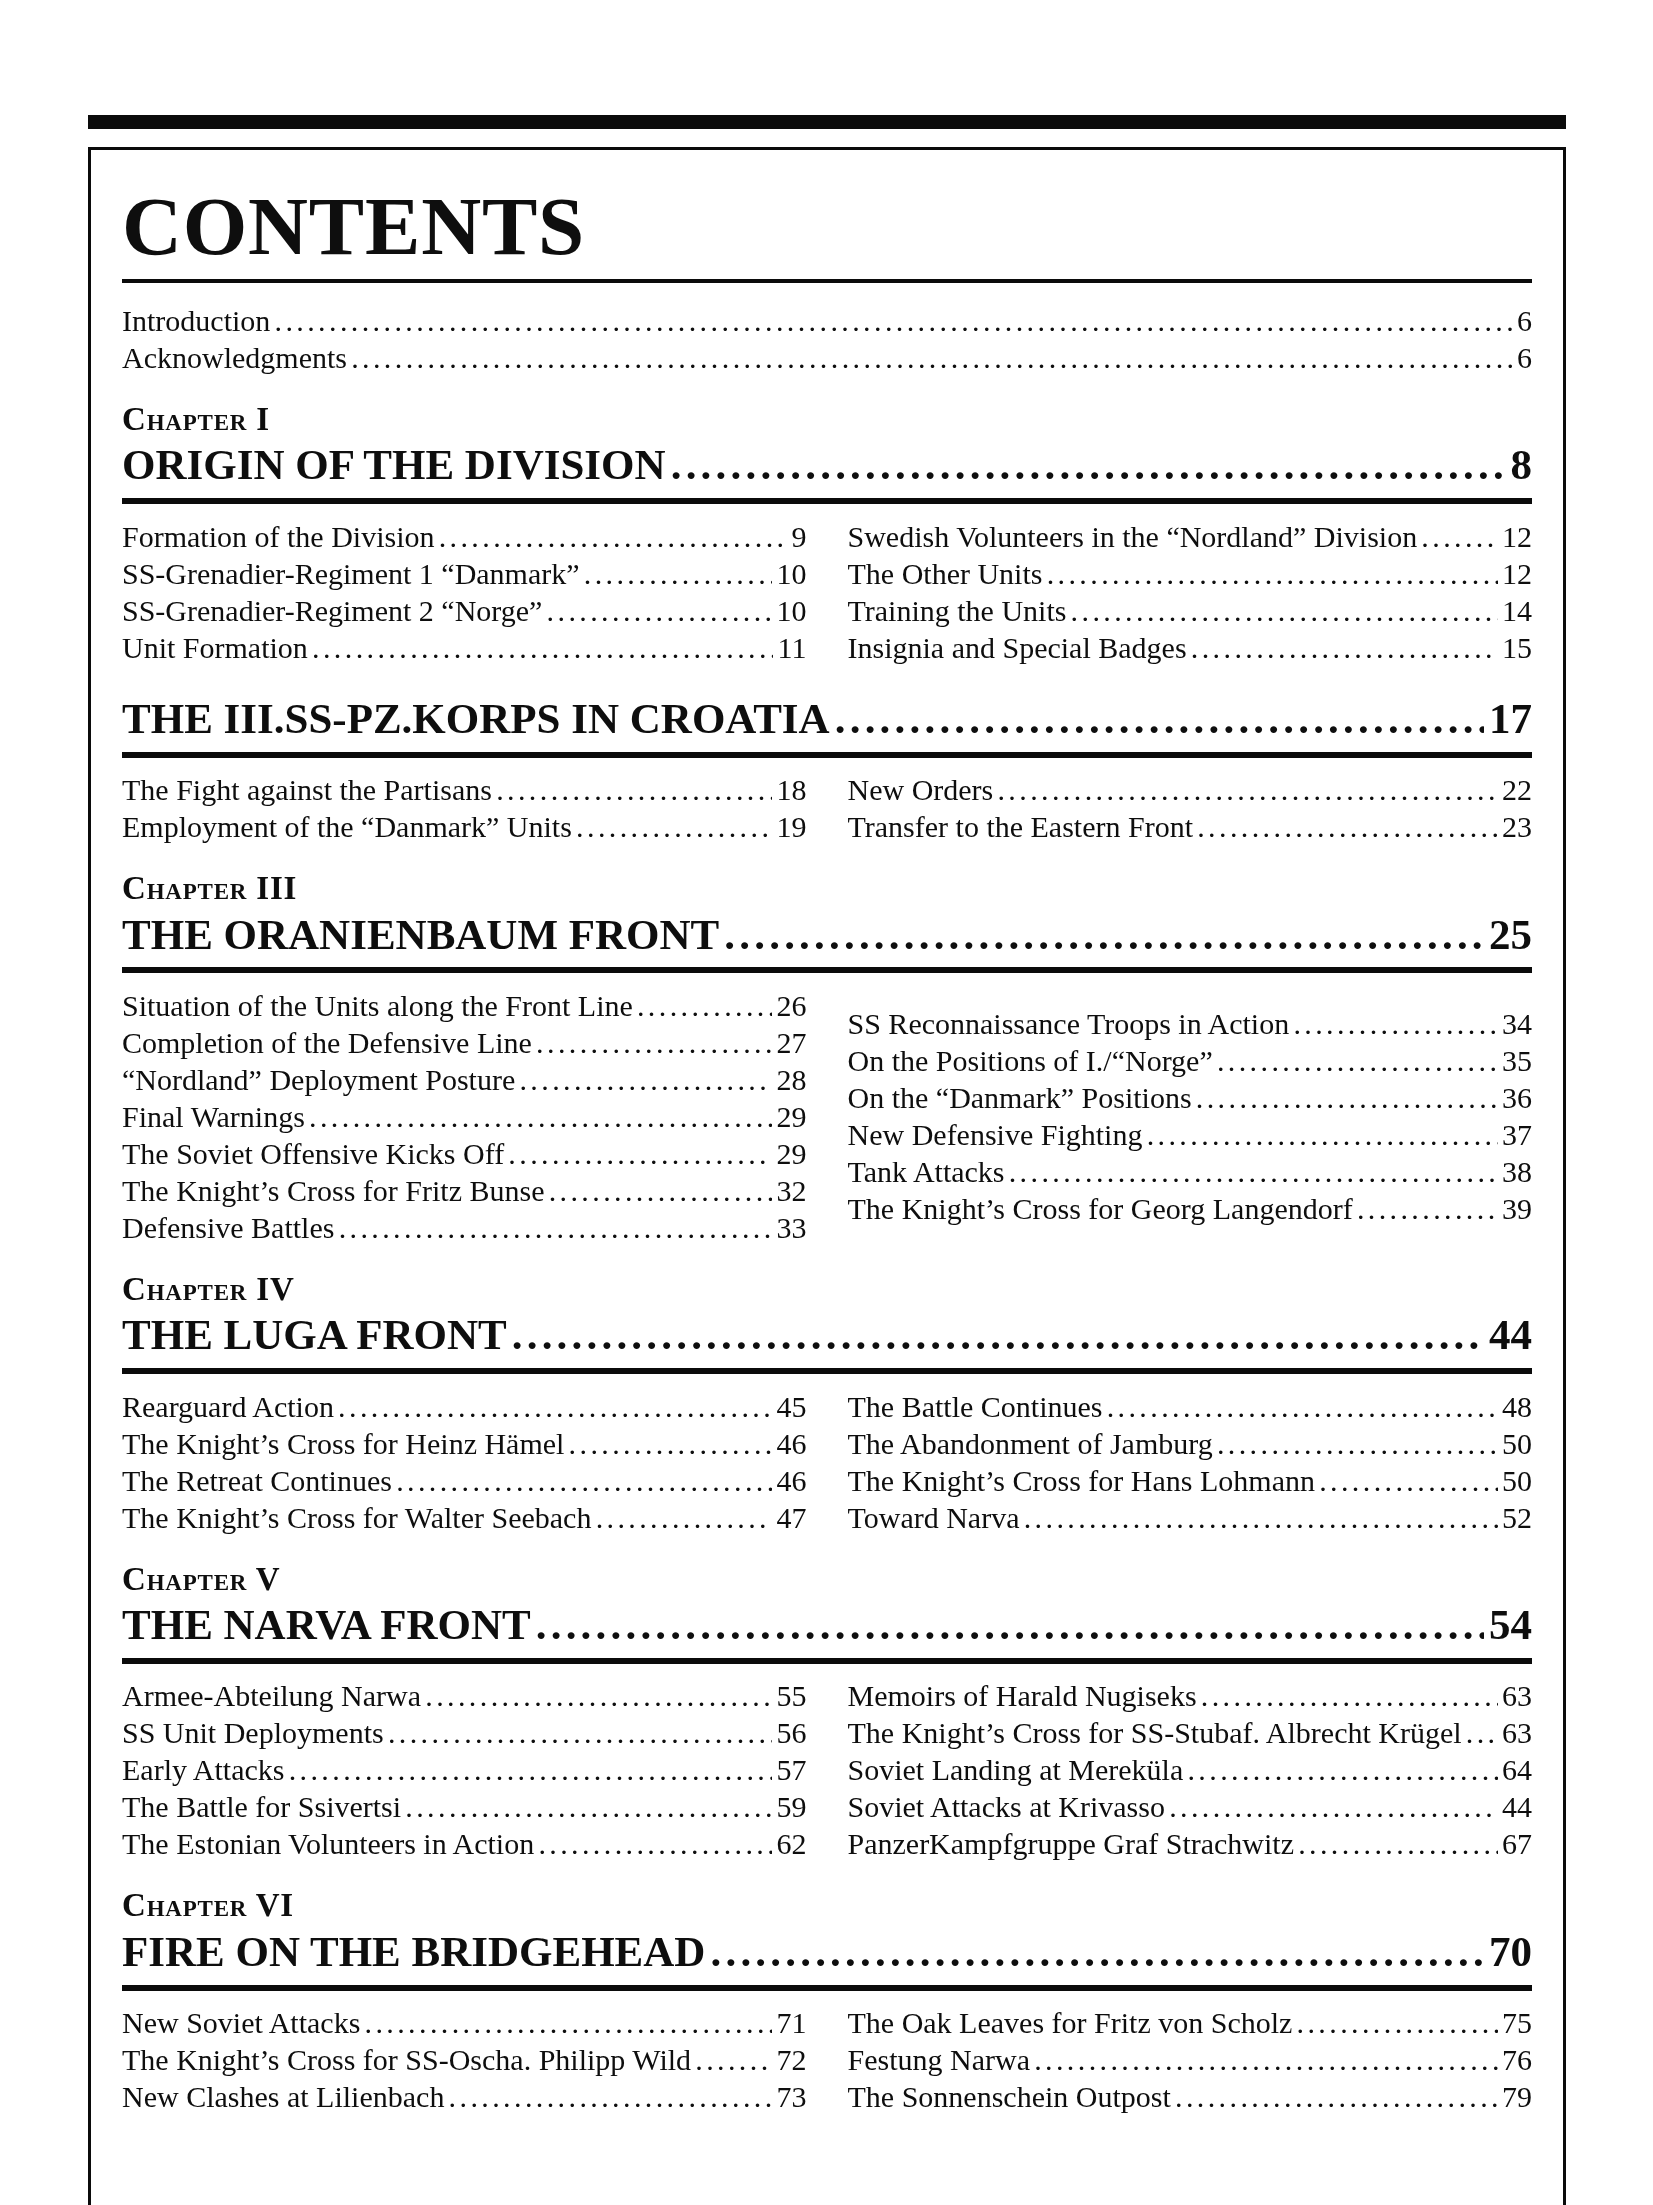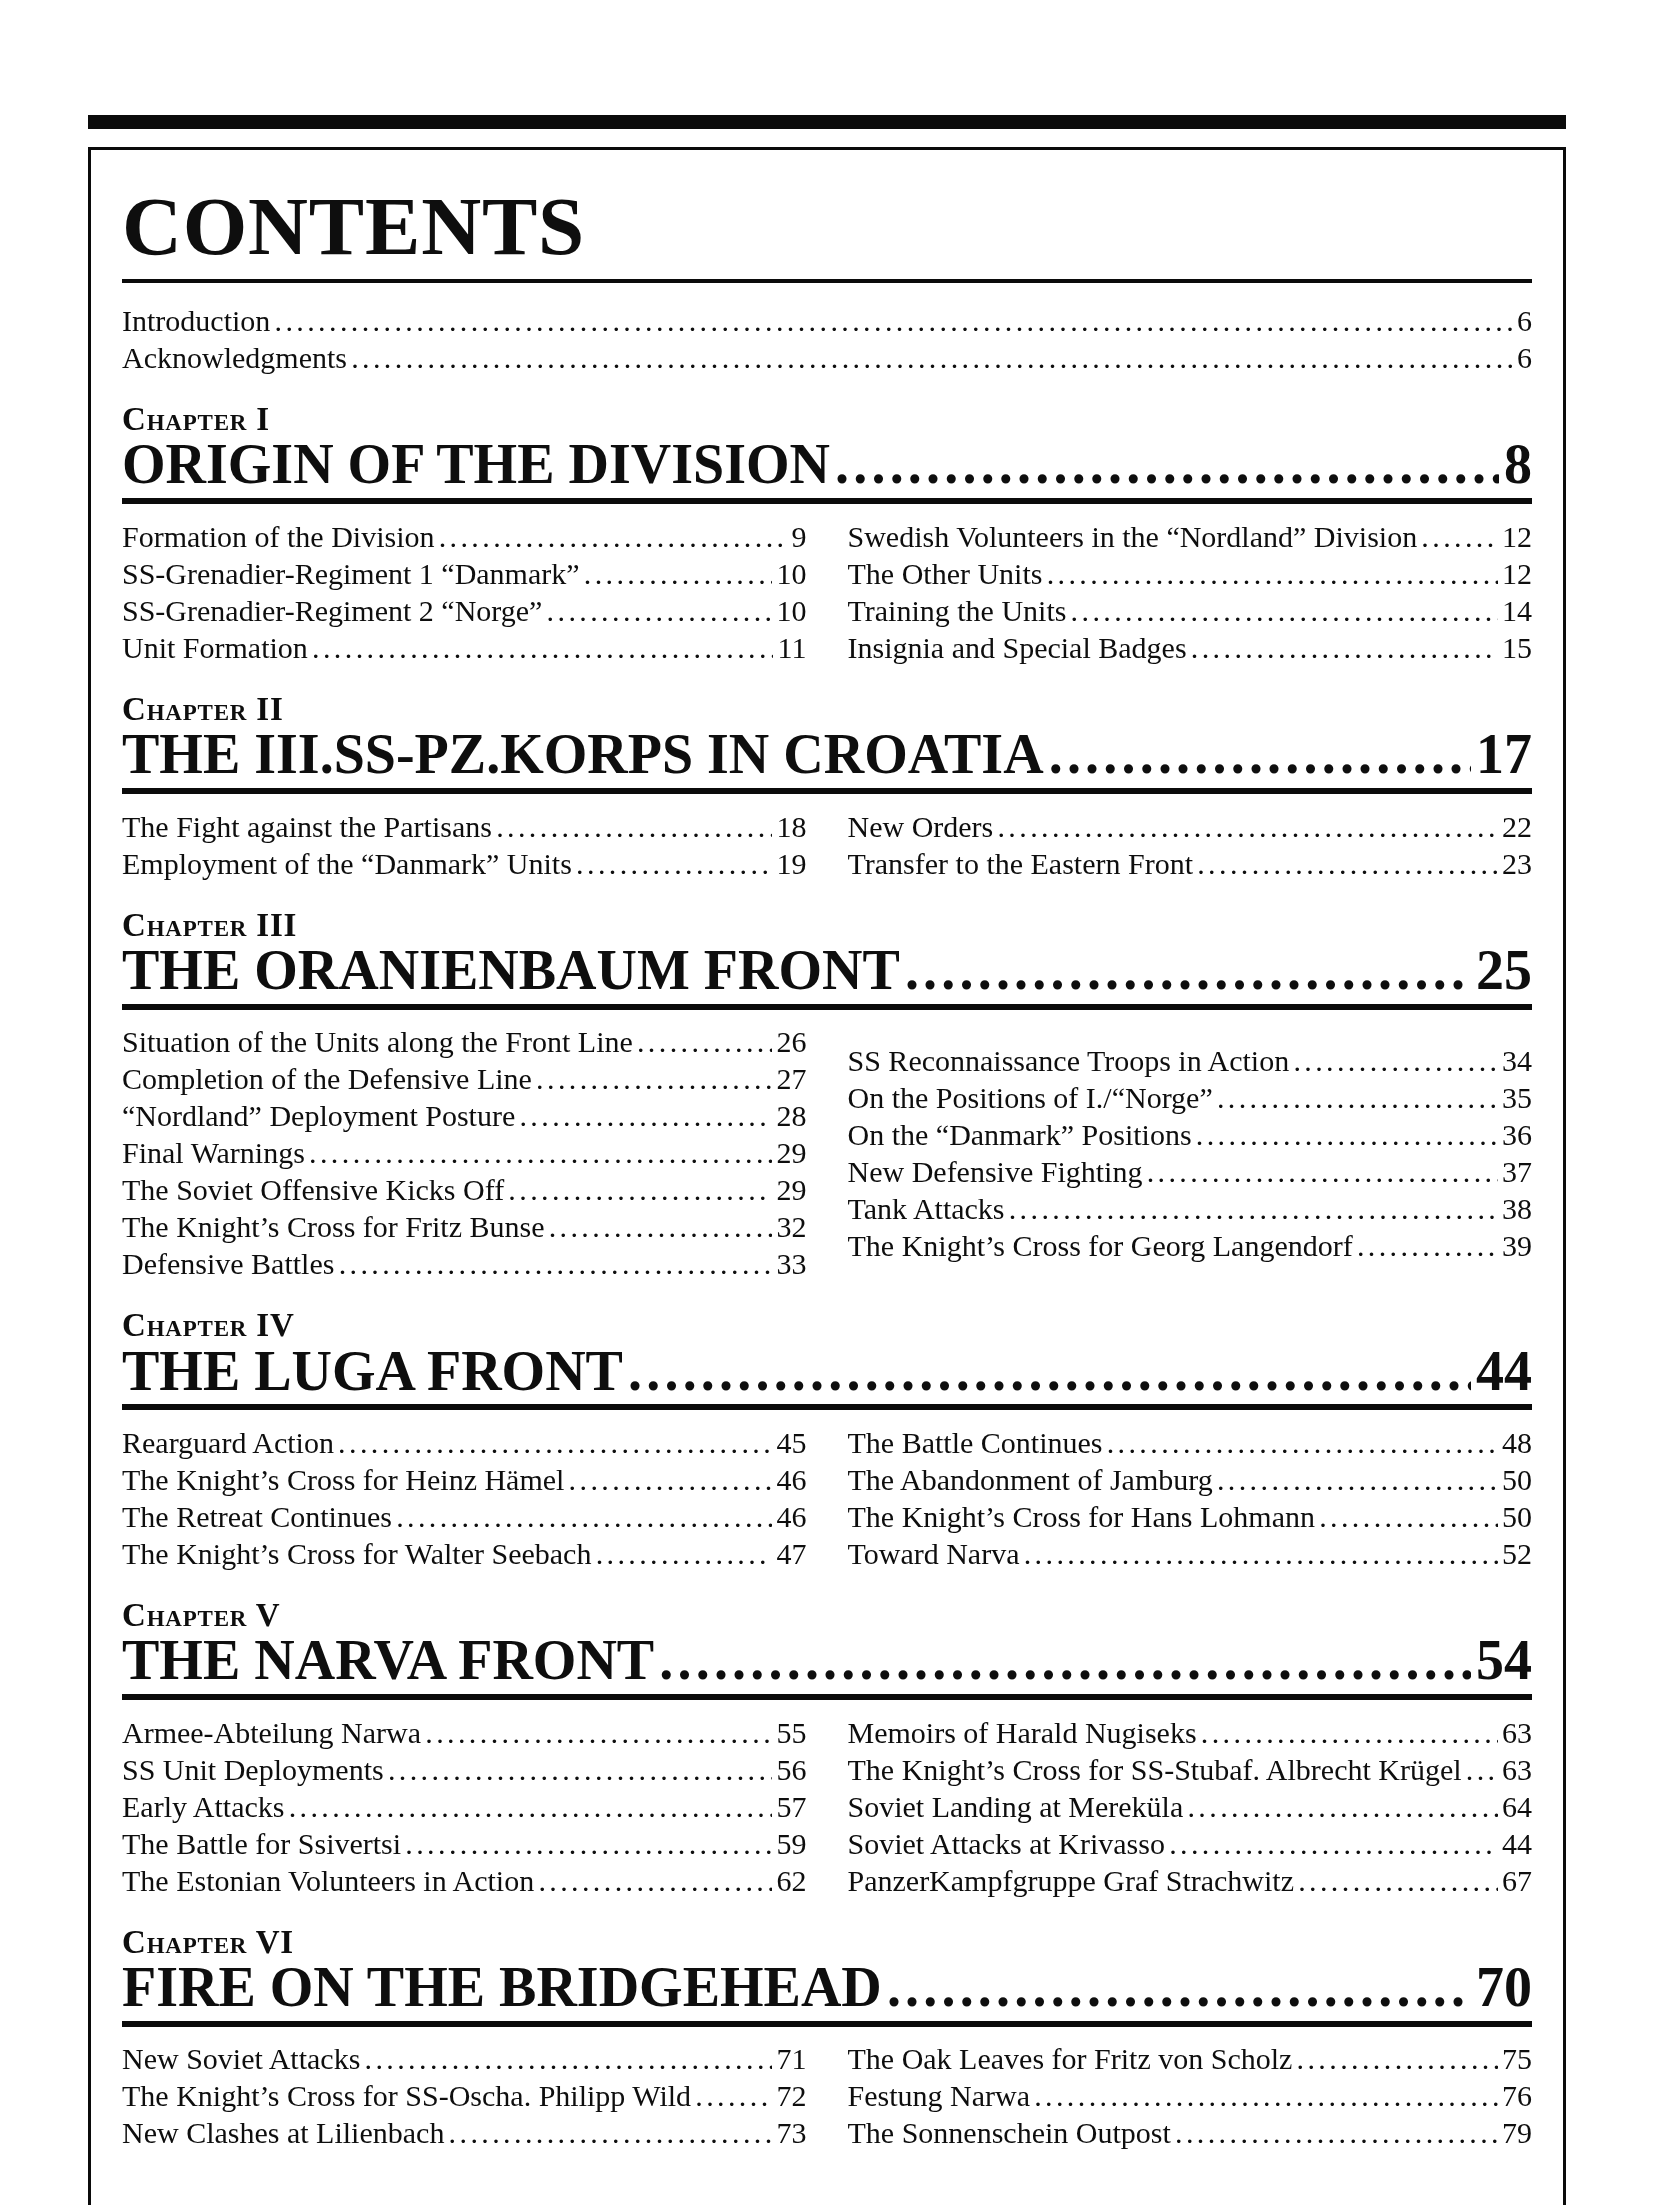--- a/index.html
+++ b/index.html
@@ -69,21 +69,21 @@
   .chapter-label {
     font-size: 33px;
     font-weight: bold;
     font-variant: small-caps;
     line-height: 1.05;
     letter-spacing: 0.8px;
   }
   .chapter-title-row {
     display: flex;
     align-items: baseline;
-    font-size: 56px;
+    font-size: 43px;
     font-weight: bold;
     line-height: 53px;
     margin-top: 1.7px;
     text-align: center;
   }
   .chapter-title-row .leader { margin: 0 5.1px; }
   .chapter-title-row .leader::after { letter-spacing: 4.2px; }
   .chapter-rule {
     height: 6px;
     background: #0b0b0b;
@@ -166,21 +166,20 @@
   </div>
               <div class="toc-row">
     <span class="toc-label">Insignia and Special Badges</span>
     <span class="leader"></span>
     <span class="toc-page">15</span>
   </div>
             </div>
     </div>
   </section>
         <section class="chapter">
-    <div class="chapter-label">Chapter II</div>
     <div class="chapter-title-row">
       <span class="toc-label chapter-title">THE III.SS-PZ.KORPS IN CROATIA</span>
       <span class="leader"></span>
       <span class="toc-page chapter-page">17</span>
     </div>
     <div class="chapter-rule"></div>
     <div class="chapter-columns">
       <div class="col">
               <div class="toc-row">
     <span class="toc-label">The Fight against the Partisans</span>

